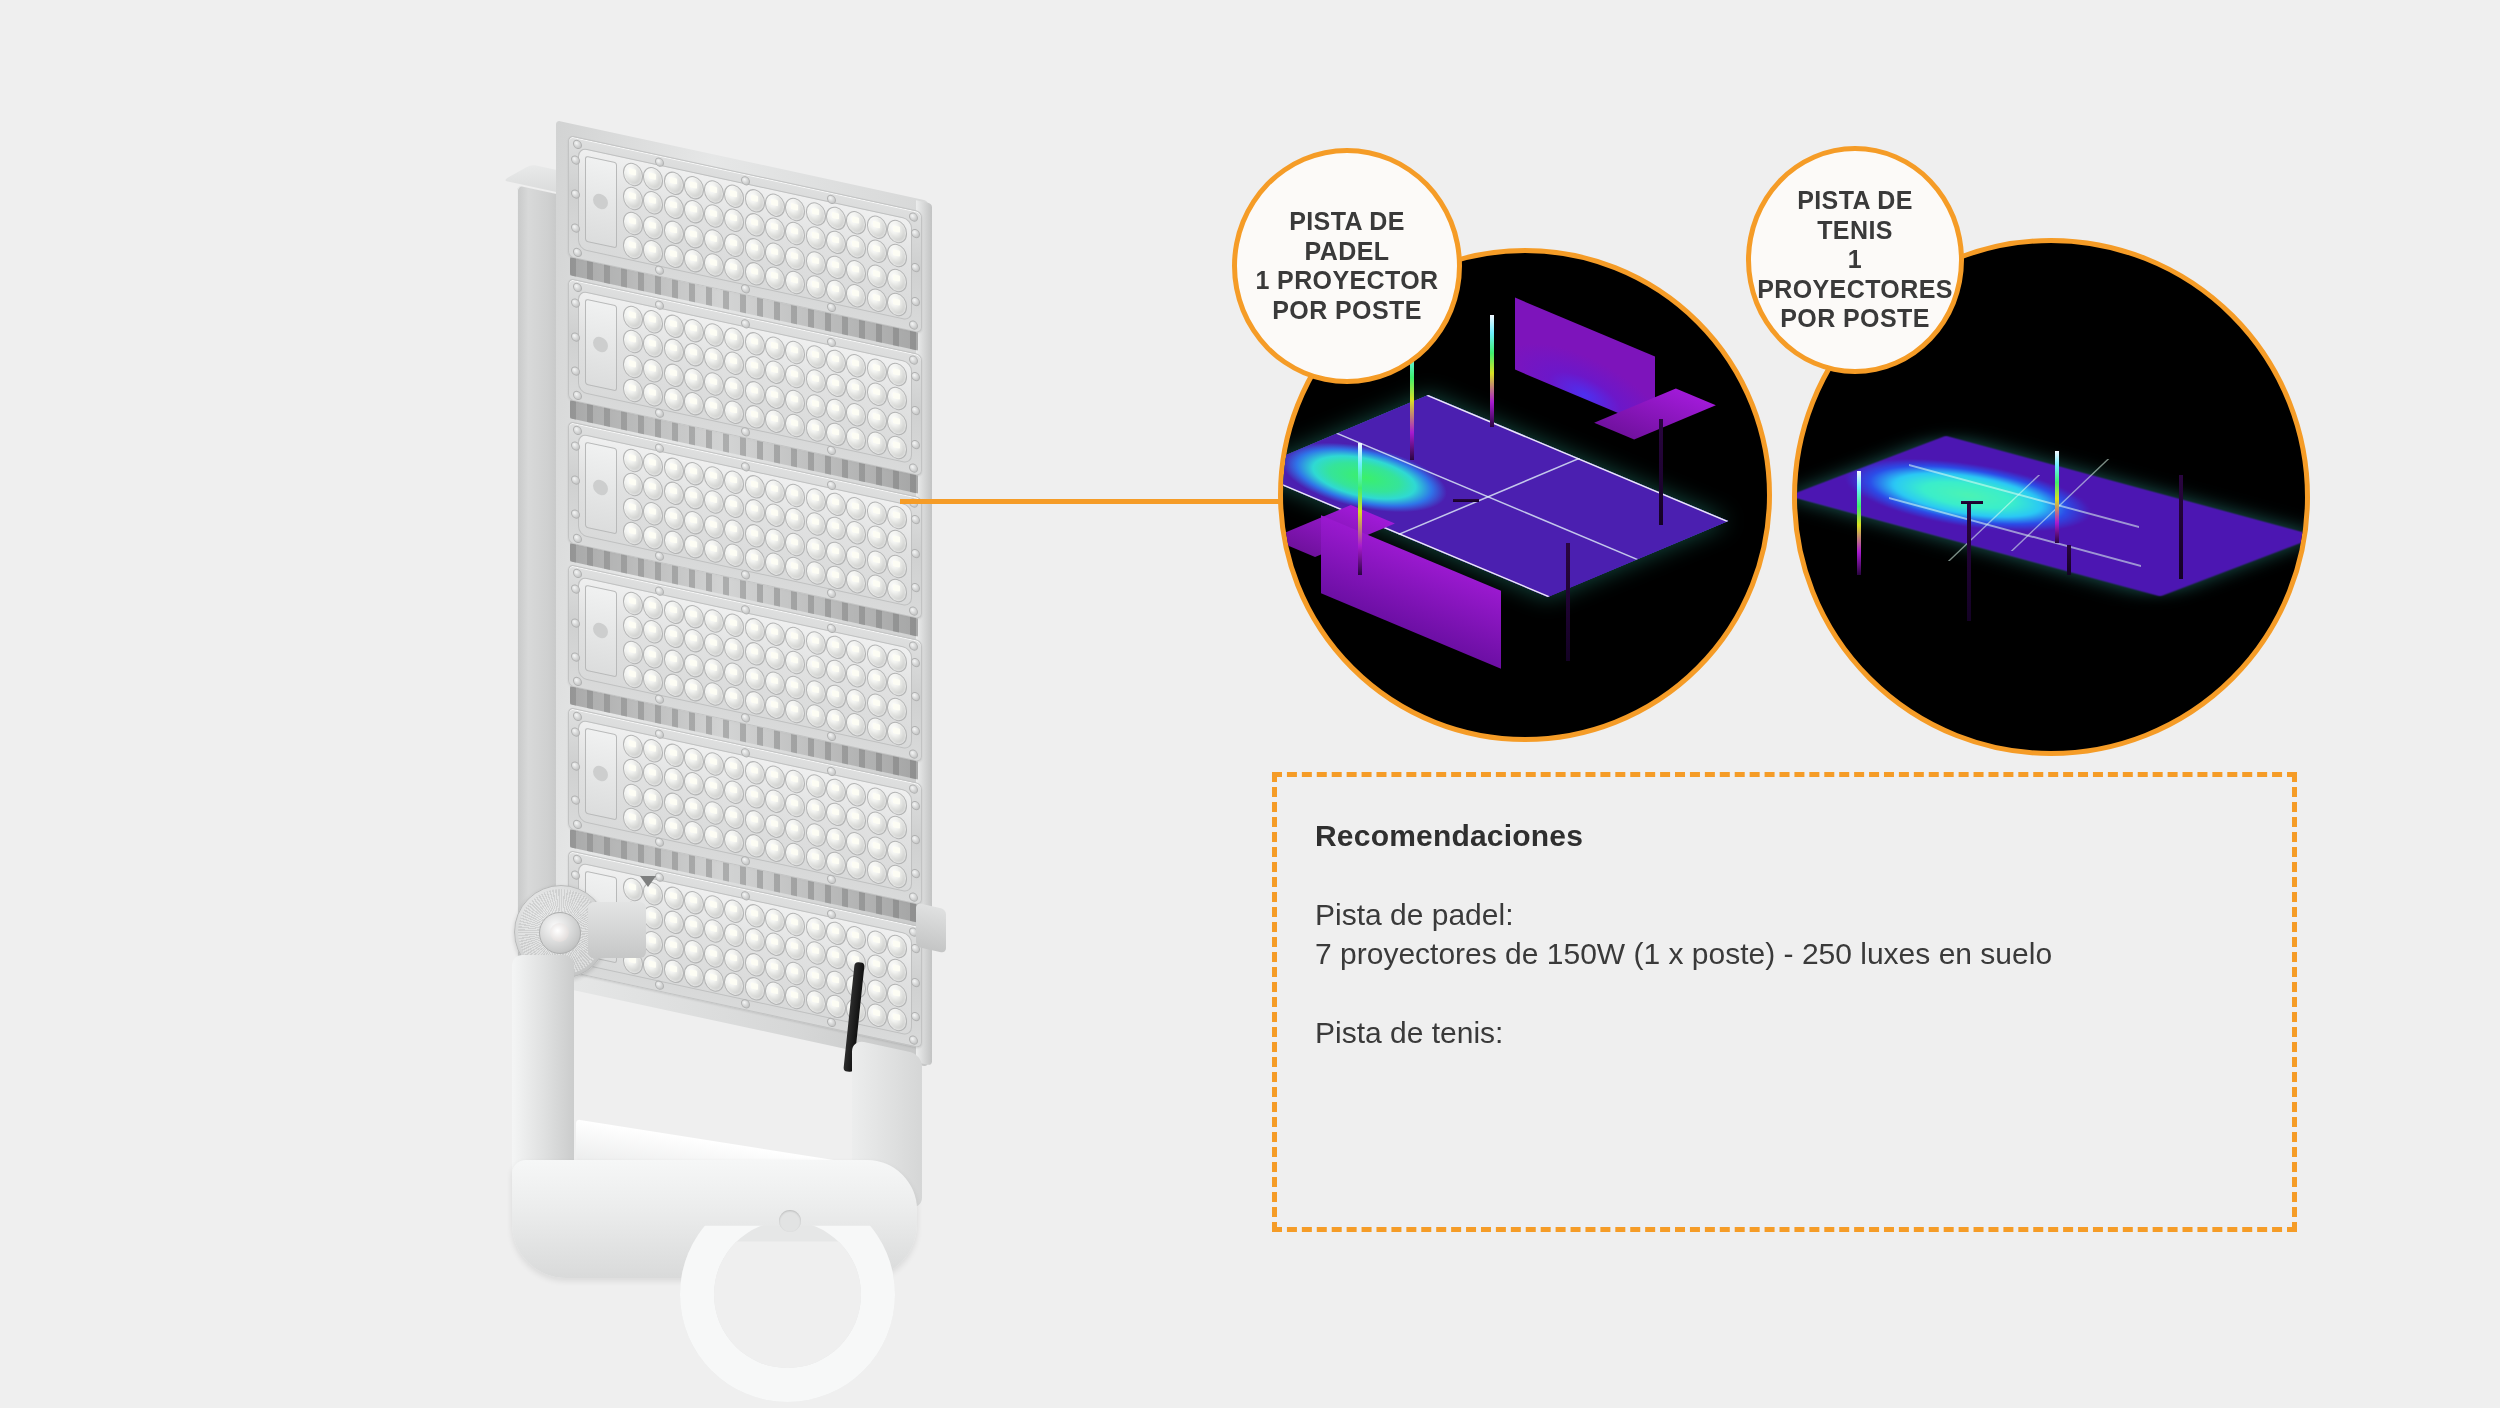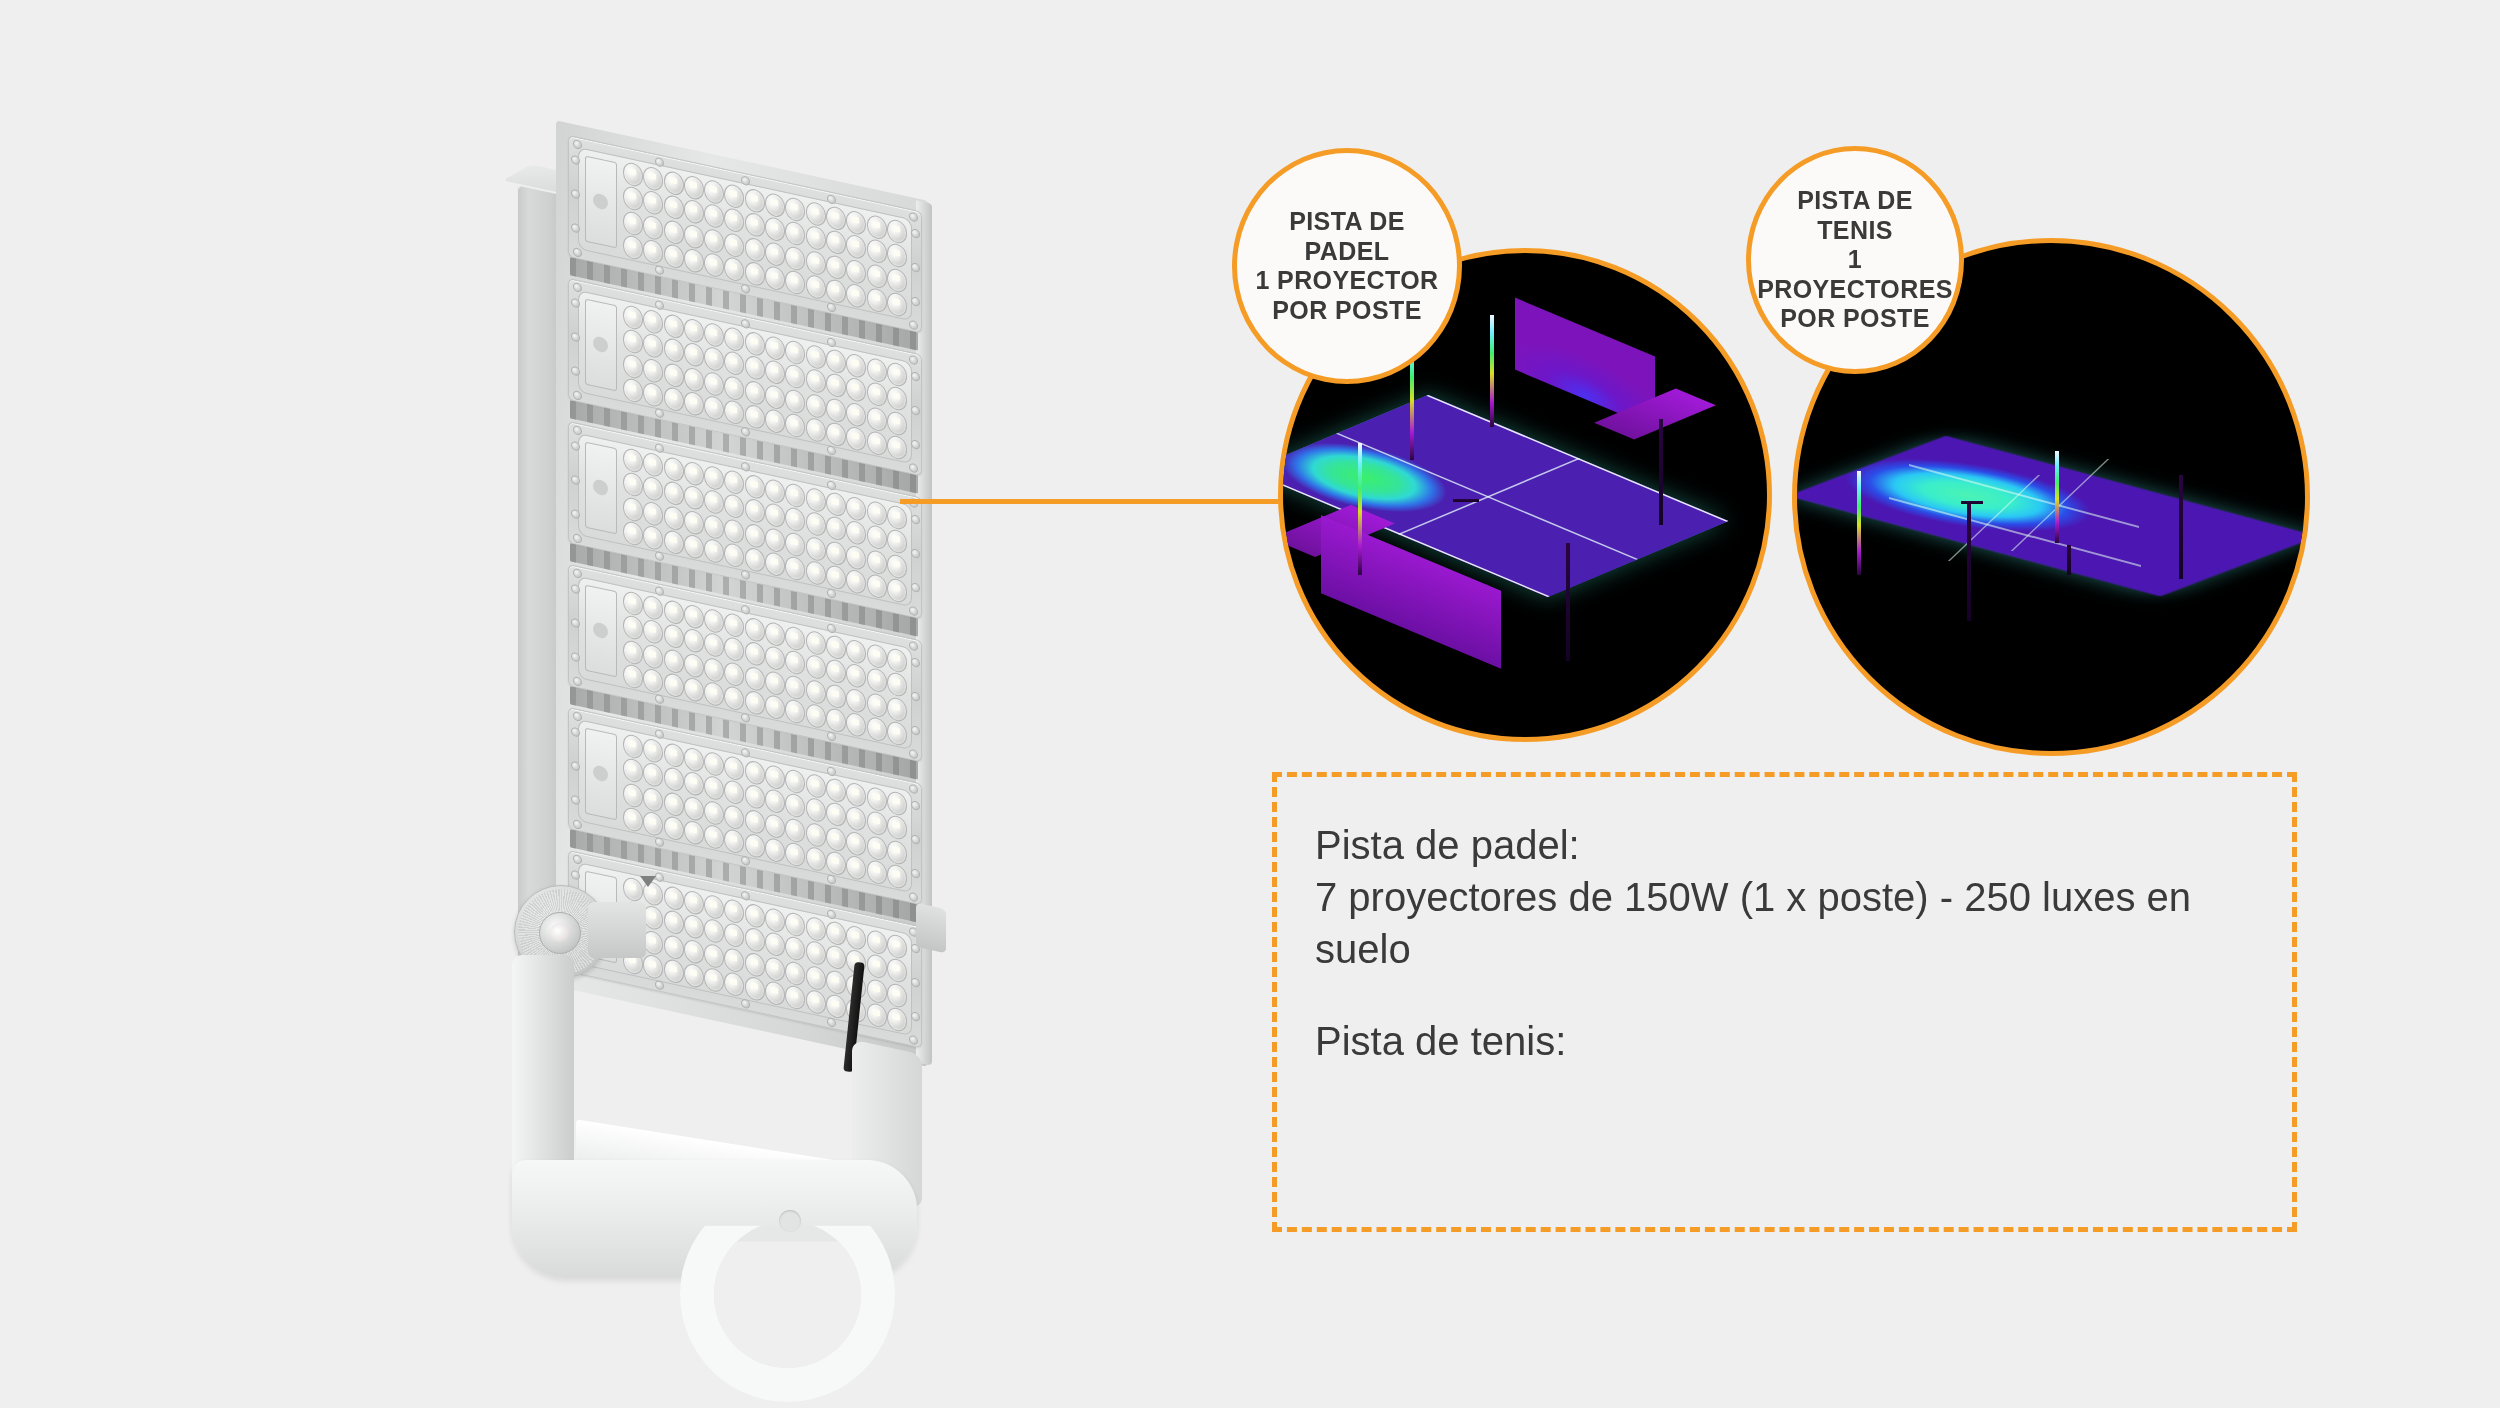--- a/index.html
+++ b/index.html
@@ -254,21 +254,21 @@
   .reco{
     position:absolute;left:1272px;top:772px;width:1025px;height:460px;
     border:5px dashed #f59c27;
     box-sizing:border-box;
     padding:42px 0 0 38px;
   }
   .reco h2{
     margin:0 0 42px 0;font-size:30px;font-weight:bold;color:#2f2f2f;
     letter-spacing:.2px;
   }
-  .reco p{margin:0;font-size:40px;color:#3a3a3a;line-height:1.30;font-weight:300;}
+  .reco p{margin:0;font-size:30px;color:#3a3a3a;line-height:1.30;font-weight:300;}
   .reco .gap{height:40px;}
 </style>
 </head>
 <body>
 
 <div class="stage">
 
   <div class="floodlight">
 
     <div class="fl-side-cap"></div>
@@ -884,19 +884,20 @@
   <div class="badge badge-tenis">
     <div>
       <span>PISTA DE</span>
       <span>TENIS</span>
       <span>1 PROYECTORES</span>
       <span>POR POSTE</span>
     </div>
   </div>
 
   <div class="reco">
+    <h2>Recomendaciones</h2>
     <p>Pista de padel:</p>
     <p>7 proyectores de 150W (1 x poste) - 250 luxes en suelo</p>
     <div class="gap"></div>
     <p>Pista de tenis:</p>
   </div>
 
 </div>
 
 </body></html>

